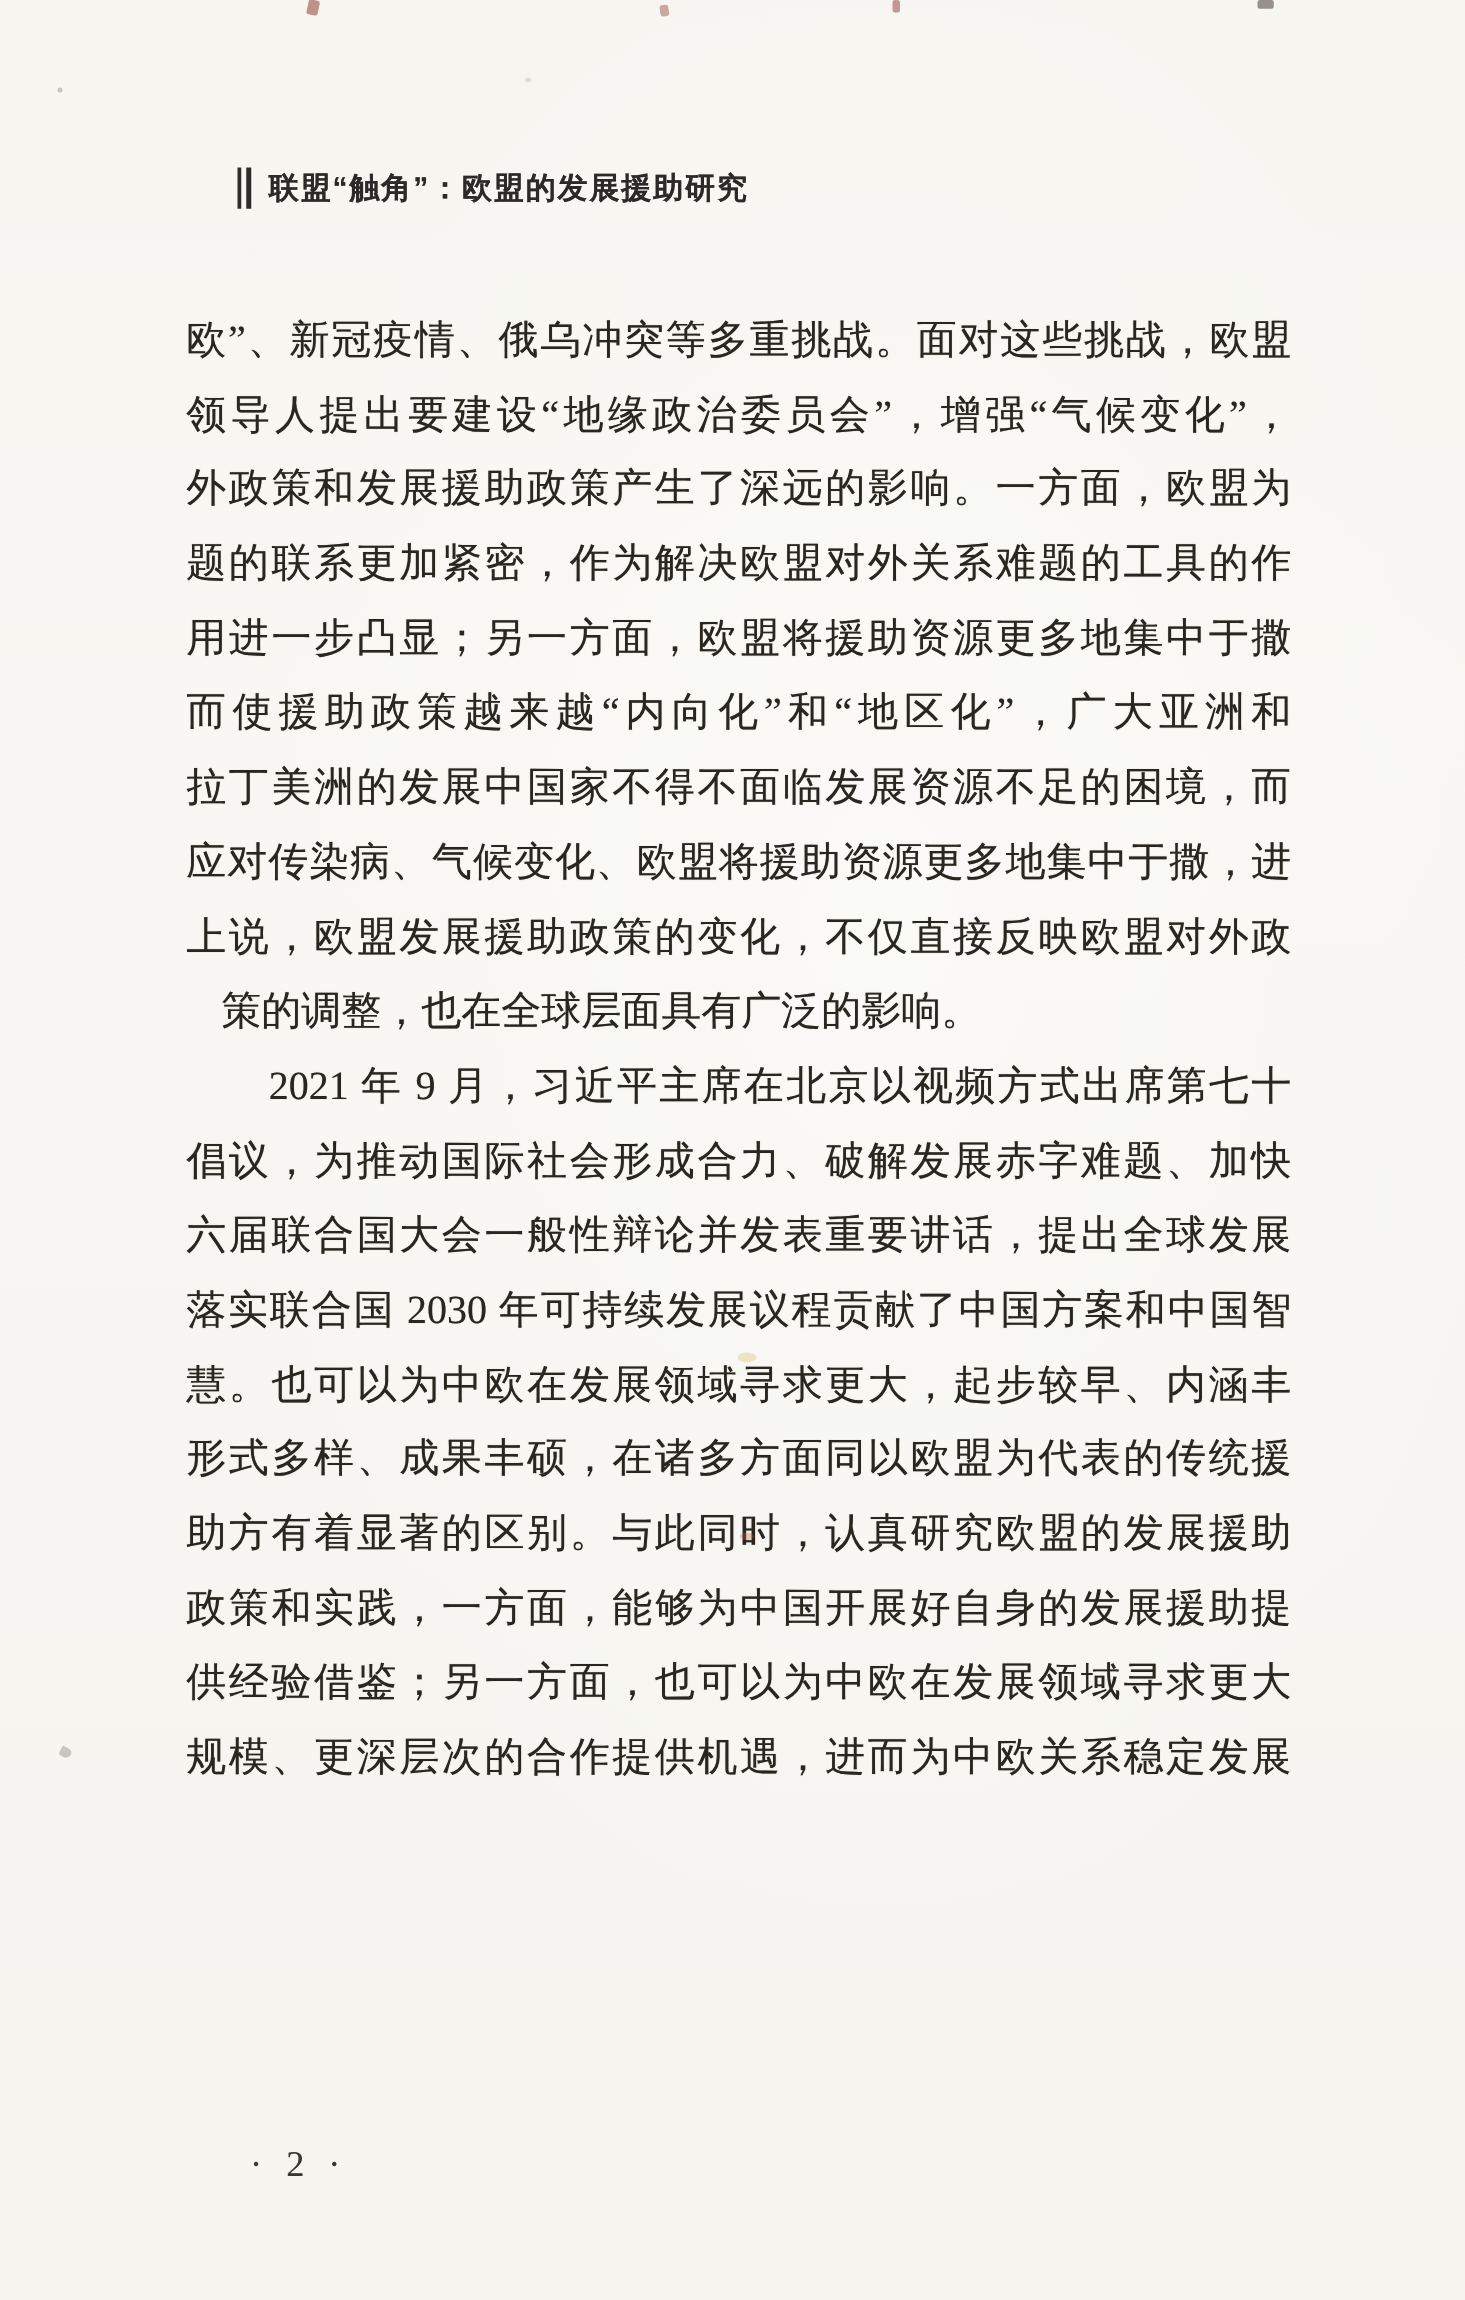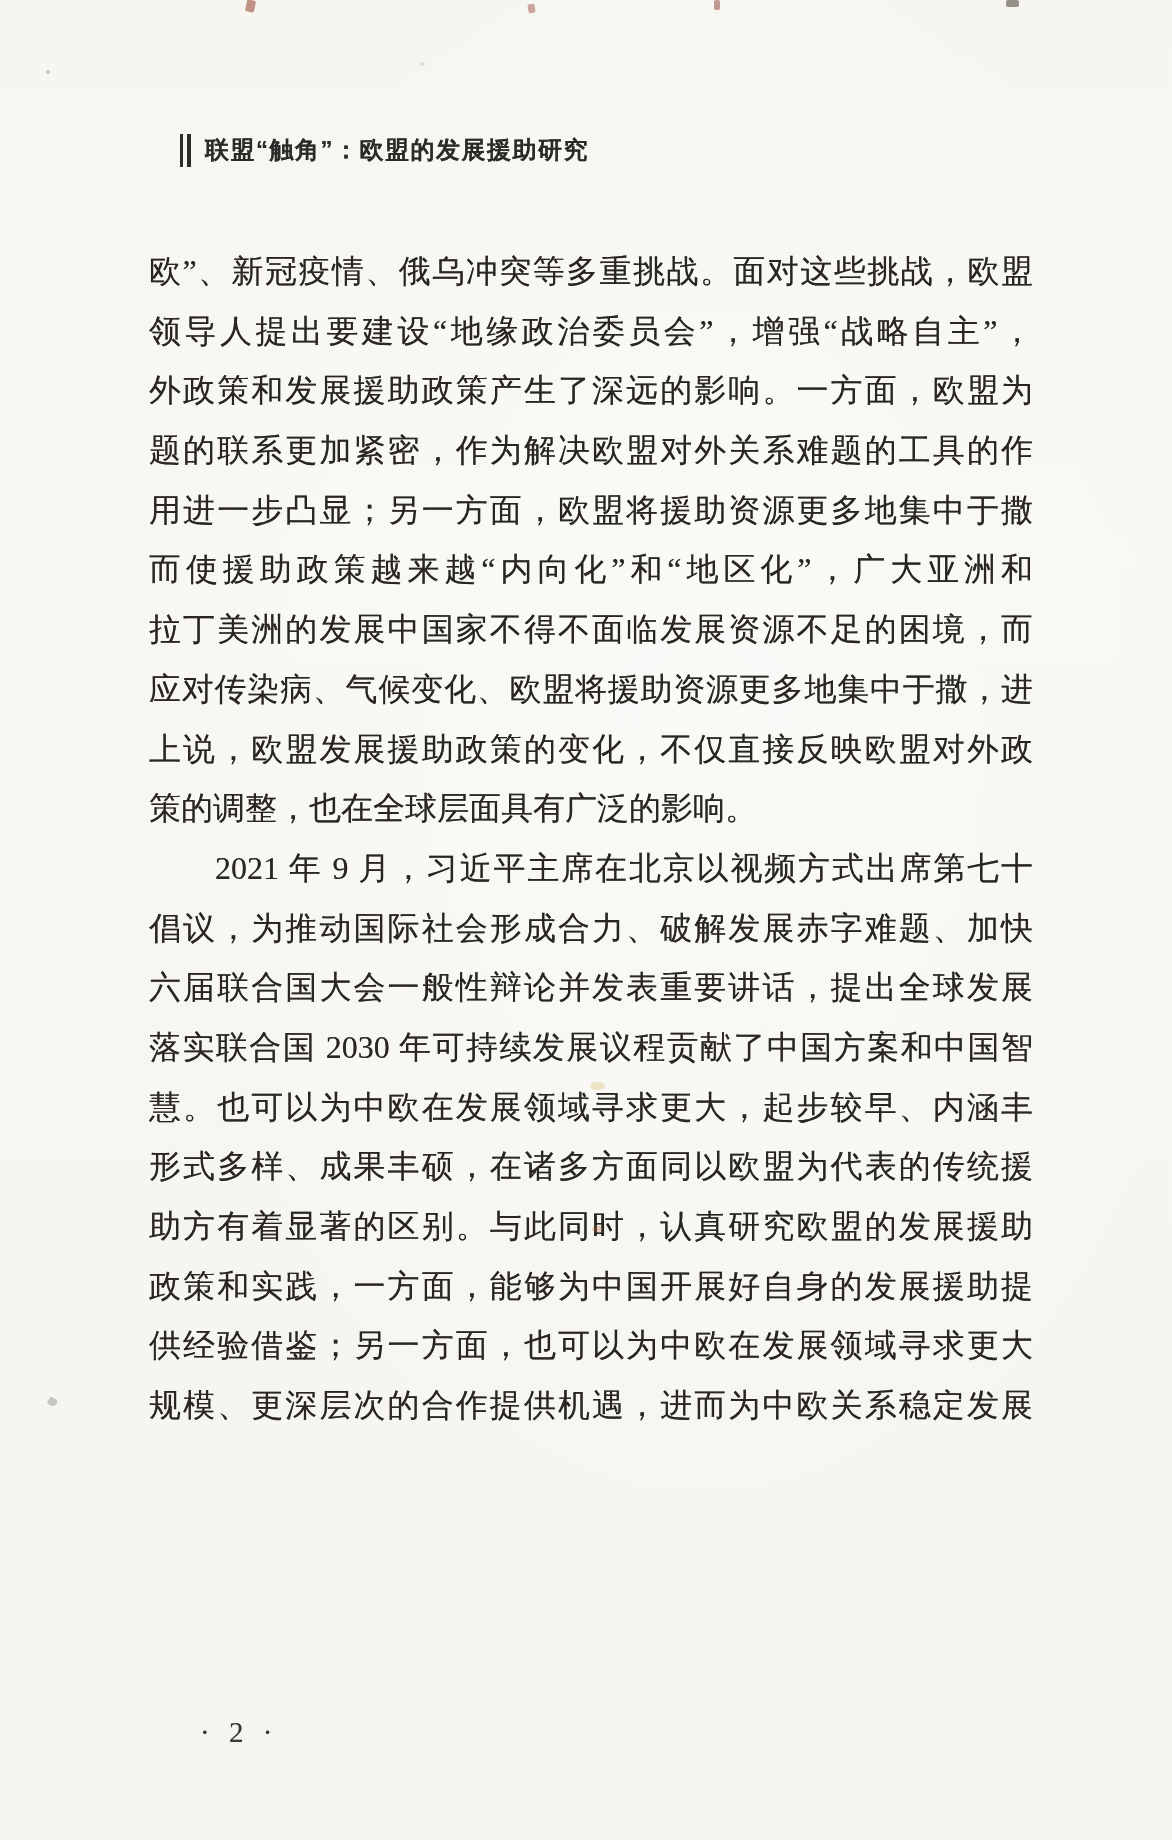--- a/index.html
+++ b/index.html
@@ -8,21 +8,21 @@
     width:1172px; height:1840px;
     margin:0 auto;
     background:
       radial-gradient(ellipse at 60% 40%, rgba(255,255,255,0.35) 0%, rgba(255,255,255,0) 60%),
       linear-gradient(180deg,#f6f5f0 0%, #f8f7f3 30%, #f6f5f1 70%, #f5f4ef 100%);
     overflow:hidden;
     font-family:"Liberation Serif","DejaVu Serif",serif;
   }
 
   
-  .chapter-header { position:absolute; left:180px; top:130px; height:40px; display:flex; align-items:center; }
+  .chapter-header { position:absolute; left:190px; top:130px; height:40px; display:flex; align-items:center; }
   .header-mark {
     width:4px; height:33px;
     border-left:3px solid #2e2c2a;
     border-right:4px solid #2e2c2a;
     margin-right:14px;
   }
   .header-title {
     font-family:"Liberation Sans","DejaVu Sans",sans-serif;
     font-weight:bold;
     font-size:24px;
@@ -41,21 +41,21 @@
     font-size:32px;
     line-height:59.7px;
     height:59.7px;
     text-align:justify;
     text-align-last:justify;
     text-justify:inter-character;
     white-space:normal;
     overflow:hidden;
     text-shadow:0 0 0.6px rgba(40,38,31,0.55);
   }
-  .line--end { text-align:center; text-align-last:left; }
+  .line--end { text-align:center; text-align-last:left;margin-left:28px; }
   .line--indent { text-indent:66px; }
 
   
   .page-number {
     position:absolute; left:200px; top:1716px;
     font-size:29px; color:#3a3834;
     letter-spacing:6px;
     text-shadow:0 0 0.5px rgba(58,56,52,0.5);
   }
 
@@ -77,21 +77,21 @@
 <div class="page">
 
   <div class="chapter-header">
     <div class="header-mark"></div>
     <div class="header-title">联盟“触角”：欧盟的发展援助研究</div>
   </div>
 
   <div class="body-text">
     <div>
       <div class="line">欧”、新冠疫情、俄乌冲突等多重挑战。面对这些挑战，欧盟</div>
-      <div class="line">领导人提出要建设“地缘政治委员会”，增强“战略自主”，</div>
+      <div class="line">领导人提出要建设“地缘政治委员会”，增强“气候变化”，</div>
       <div class="line">外政策和发展援助政策产生了深远的影响。一方面，欧盟为</div>
       <div class="line">题的联系更加紧密，作为解决欧盟对外关系难题的工具的作</div>
       <div class="line">用进一步凸显；另一方面，欧盟将援助资源更多地集中于撒</div>
       <div class="line">而使援助政策越来越“内向化”和“地区化”，广大亚洲和</div>
       <div class="line">拉丁美洲的发展中国家不得不面临发展资源不足的困境，而</div>
       <div class="line">应对传染病、气候变化、欧盟将援助资源更多地集中于撒，进</div>
       <div class="line">上说，欧盟发展援助政策的变化，不仅直接反映欧盟对外政</div>
       <div class="line line--end">策的调整，也在全球层面具有广泛的影响。</div>
     </div>
     <div>

